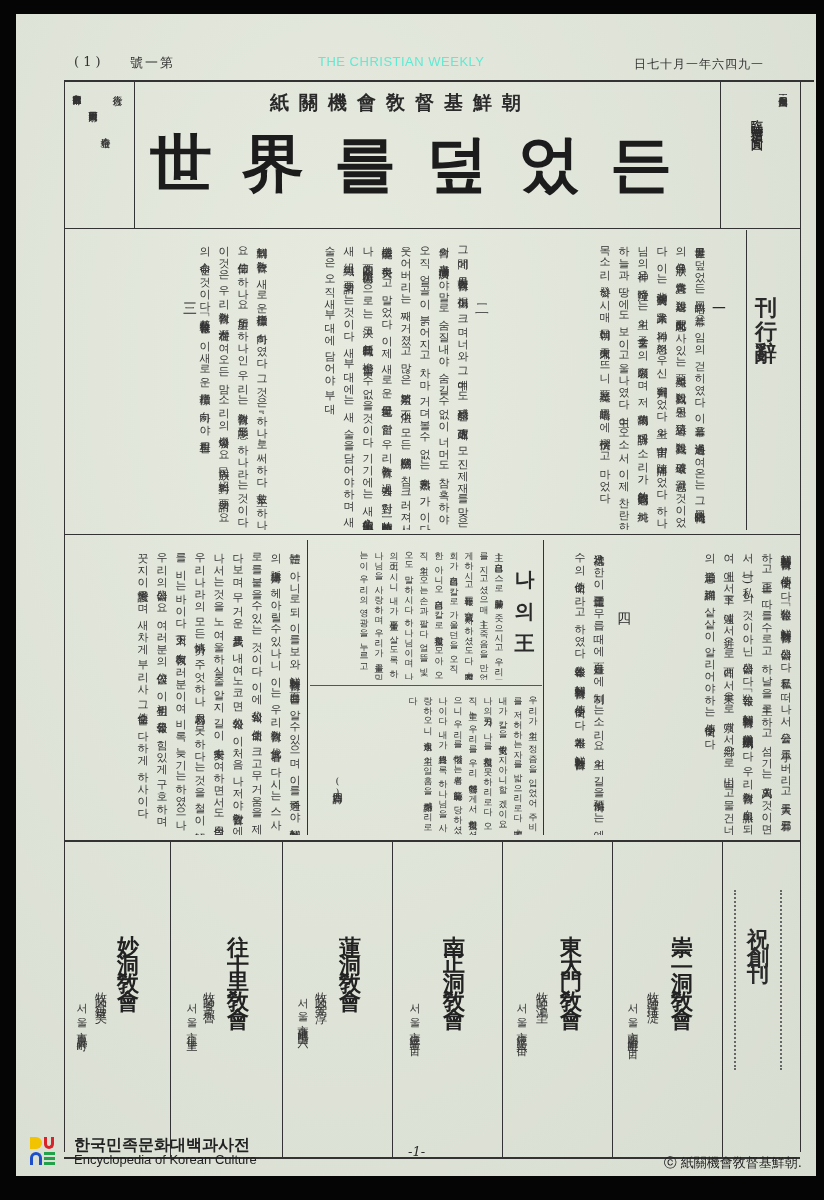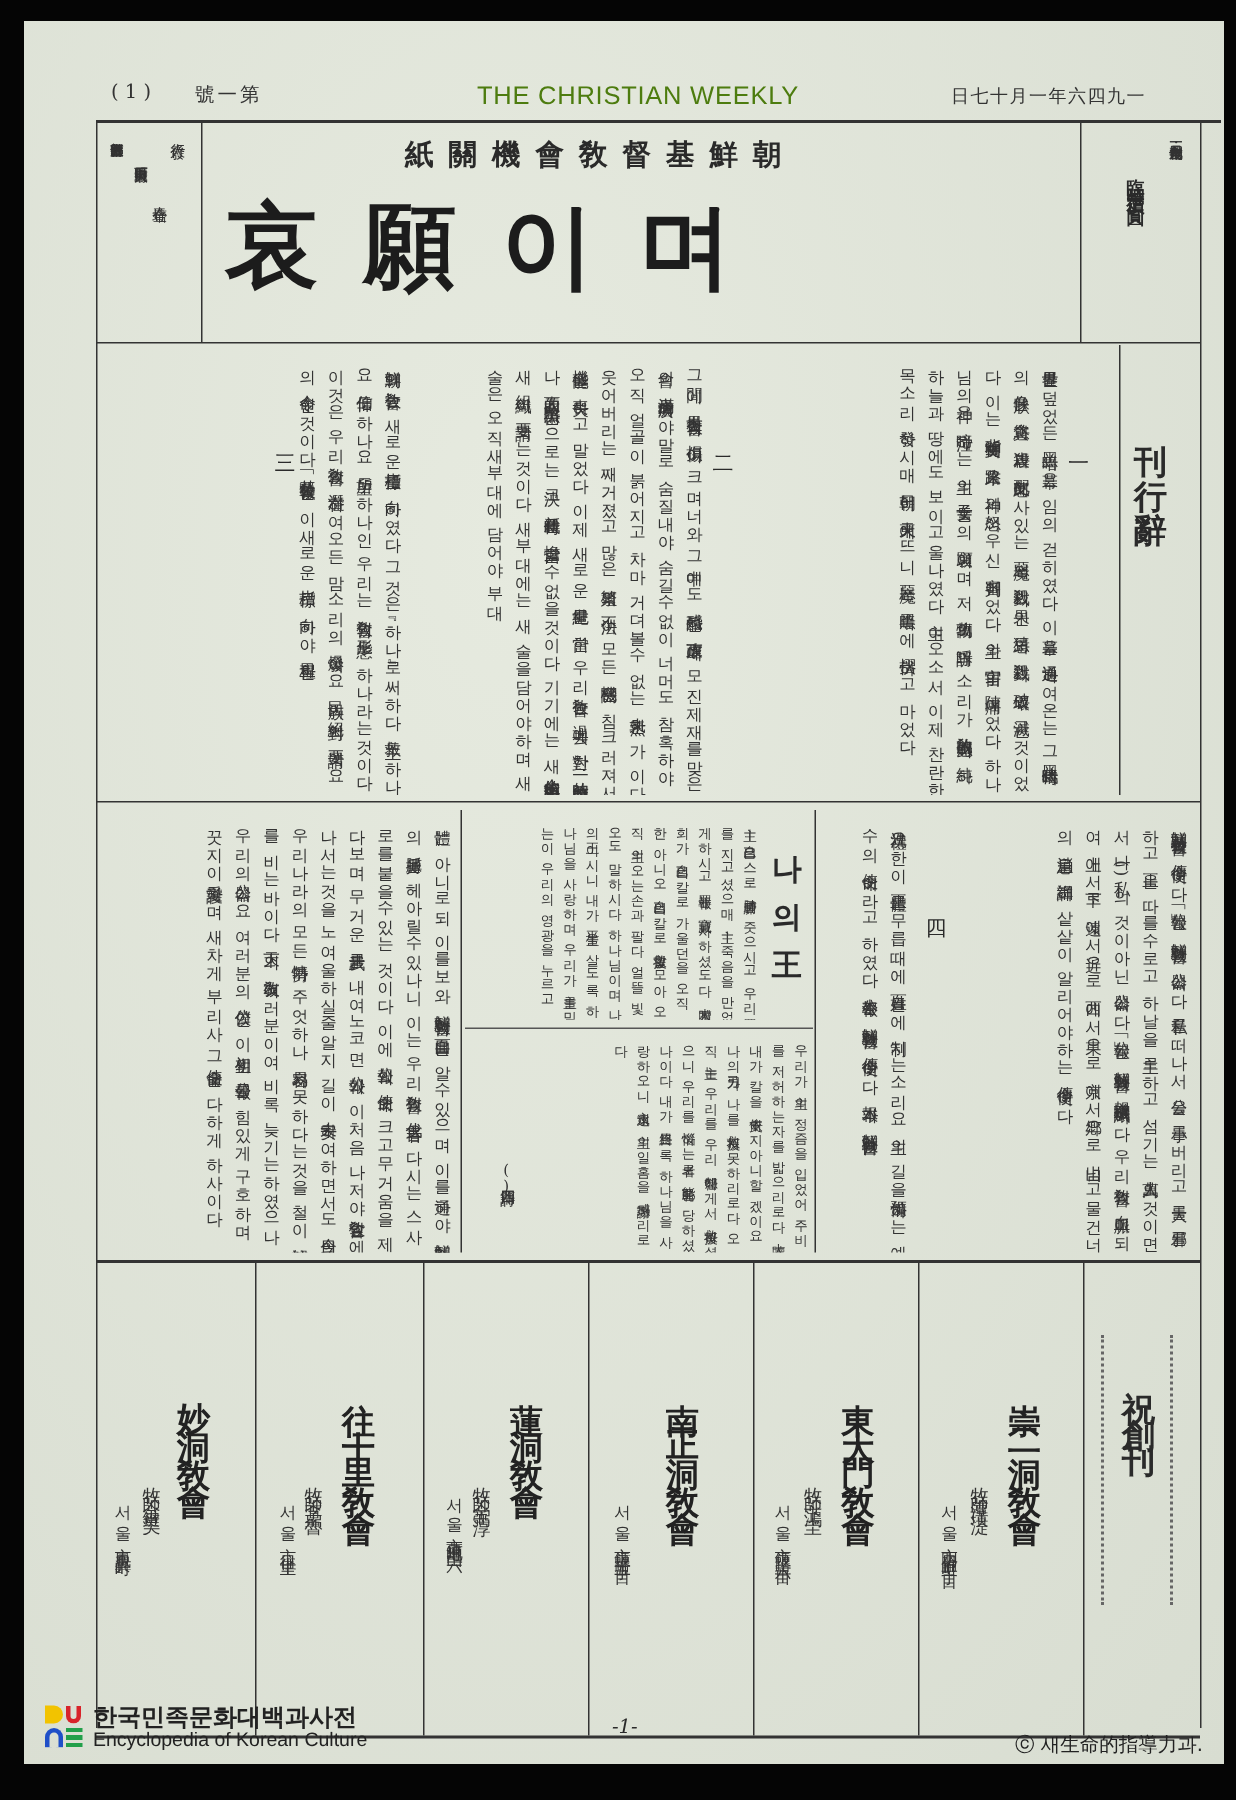--- a/index.html
+++ b/index.html
@@ -4,27 +4,27 @@
 <style>
   html, body { margin:0; padding:0; }
   body { width:824px; height:1200px; background:#050505; position:relative; overflow:hidden;
          font-family:"DejaVu Serif", serif; color:#2a2a2a; }
   .paper { position:absolute; left:16px; top:14px; width:800px; height:1162px;
            background:#dfe4da; background-image:radial-gradient(ellipse at 40% 30%, #e6eadf 0%, #d8ddd1 100%); }
   .abs { position:absolute; }
   .hline { position:absolute; height:0; border-top:1.5px solid #333; }
   .vline { position:absolute; width:0; border-left:1.5px solid #333; }
   .vtext { writing-mode:vertical-rl; text-orientation:upright; }
-  .masthead-en { font-family:"Liberation Sans", sans-serif; font-size:17px; letter-spacing:0.5px; color:#4d7c0f; }
+  .masthead-en { font-family:"Liberation Sans", sans-serif; font-size:13px; letter-spacing:0.5px; color:#5eead4; }
   .small { font-size:11px; color:#333; }
   .col-text { writing-mode:vertical-rl; font-size:11px; line-height:19px; color:#333; overflow:hidden; letter-spacing:1px; }
   .title-big { font-size:62px; font-weight:bold; letter-spacing:30px; color:#1c1c1c; }
   .church-name { writing-mode:vertical-rl; text-orientation:upright; font-size:22px; font-weight:bold; letter-spacing:18px; color:#222; }
   .church-sub { writing-mode:vertical-rl; text-orientation:upright; font-size:12px; letter-spacing:5px; color:#333; }
-  .footer-logo { position:absolute; left:30px; top:1135px; display:flex; align-items:center; gap:4px; }
+  .footer-logo { position:absolute; left:30px; top:1135px; display:flex; align-items:center; gap:16px; }
   .logo-mark { width:28px; height:32px; position:relative; }
   .logo-mark .y { position:absolute; left:0; top:2px; width:12px; height:12px; background:#f2c300; border-radius:0 6px 6px 0; }
   .logo-mark .r { position:absolute; left:14px; top:2px; width:10px; height:12px; border:3px solid #d8232a; border-top:none; border-radius:0 0 6px 6px; box-sizing:border-box; }
   .logo-mark .b { position:absolute; left:0; top:17px; width:12px; height:13px; border:3px solid #1f4fc8; border-bottom:none; border-radius:6px 6px 0 0; box-sizing:border-box; }
   .logo-mark .g { position:absolute; left:14px; top:17px; width:11px; height:13px; background:repeating-linear-gradient(#22a04a 0 3px, transparent 3px 5px); }
   .logo-text-ko { font-family:"DejaVu Sans", sans-serif; font-size:16px; font-weight:bold; color:#222; line-height:17px; }
   .logo-text-en { font-family:"Liberation Sans", sans-serif; font-size:13px; color:#222; line-height:14px; }
   .copyright { position:absolute; right:22px; top:1154px; font-family:"DejaVu Sans", sans-serif; font-size:13px; color:#222; }
 </style>
 </head>
@@ -43,21 +43,21 @@
 <div class="vline" style="left:134px;top:82px;height:146px;"></div>
 <div class="vline" style="left:720px;top:82px;height:146px;"></div>
 <div class="hline" style="left:64px;top:228px;width:736px;"></div>
 
 <div class="abs vtext small" style="left:110px;top:88px;height:130px;font-size:10px;">發行人</div>
 <div class="abs vtext small" style="left:98px;top:130px;height:80px;font-size:10px;">金春培</div>
 <div class="abs vtext small" style="left:86px;top:105px;height:120px;font-size:9px;">京城府西大門町二丁目</div>
 <div class="abs vtext small" style="left:70px;top:88px;height:140px;font-size:9px;">基督敎南部大會出版部</div>
 
 <div class="abs" style="left:270px;top:90px;font-size:19px;font-weight:bold;letter-spacing:10px;">紙關機會敎督基鮮朝</div>
-<div class="abs title-big" style="left:150px;top:122px;">哀願이며</div>
+<div class="abs title-big" style="left:150px;top:122px;">世界를덮었든</div>
 
 <div class="abs vtext small" style="left:776px;top:90px;height:140px;font-size:9px;">主後一九四六年一月十七日・創刊</div>
 <div class="abs vtext" style="left:748px;top:110px;height:120px;font-size:12px;font-weight:bold;letter-spacing:4px;">臨時定價一圓</div>
 
 <div class="abs vtext" style="left:752px;top:280px;font-size:22px;font-weight:bold;letter-spacing:22px;">刊行辭</div>
 <div class="abs" style="left:712px;top:300px;font-size:14px;">一</div>
 <div class="vline" style="left:746px;top:230px;height:300px;"></div>
 
 <div class="abs col-text" style="left:484px;top:238px;width:225px;height:292px;">世界를덮었든 黑暗의幕은 임의 걷히였다 이幕을 通過하여온는 그黑暗時代의 人類의 像狀은 貪慾과 虐殺과 支配慾에사있는 惡魔의 殺戮의果인 猜忌와 殺戮과 破壞와 滅亡그것이었다 이는 背神文明의 末路요 神의怒여우신 審判이었다 主와 宇宙의 陣痛이었다 하나님의神은 啼泣하는 主의 子女들의 哀願이며 저 萬物의 呼訴의 소리가 敎的感覺이 純하 하늘과 땅에도 보이고울나였다 主여오소서 이제 찬란한 목소리 發하시매 朝日이 東天에뜨니 惡魔는 暗黑속에 摺伏하고 마었다</div>
 <div class="abs" style="left:475px;top:300px;font-size:14px;">二</div>
@@ -123,13 +123,13 @@
     <div class="y"></div>
       <div class="r"></div>
       <div class="b"></div>
       <div class="g"></div>
   </div>
   <div>
     <div class="logo-text-ko">한국민족문화대백과사전</div>
     <div class="logo-text-en">Encyclopedia of Korean Culture</div>
   </div>
 </div>
-<div class="copyright">ⓒ 새生命的指導力과.</div>
+<div class="copyright">ⓒ 紙關機會敎督基鮮朝.</div>
 
 </body></html>

